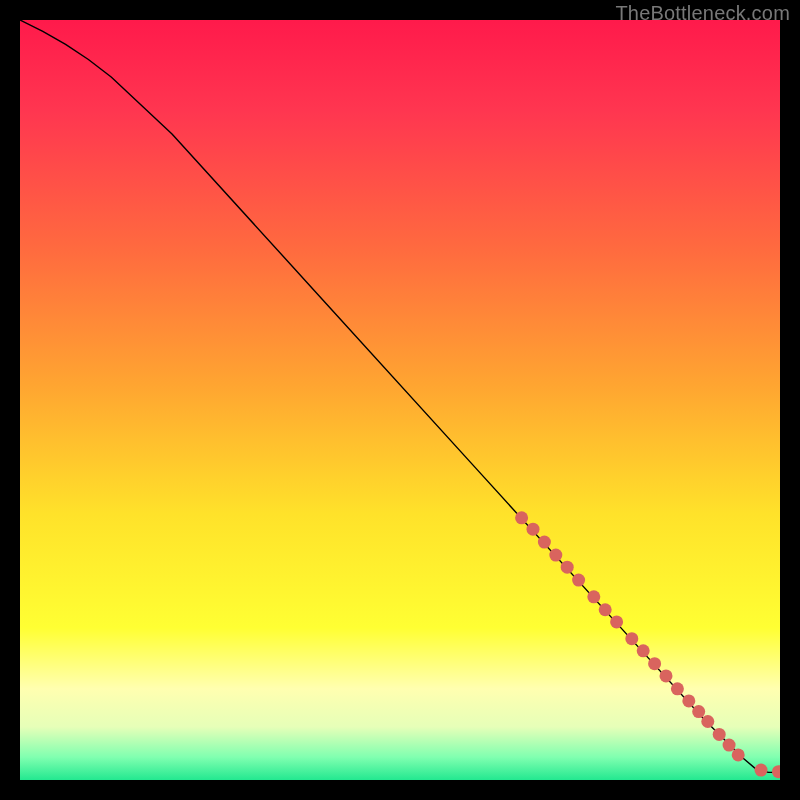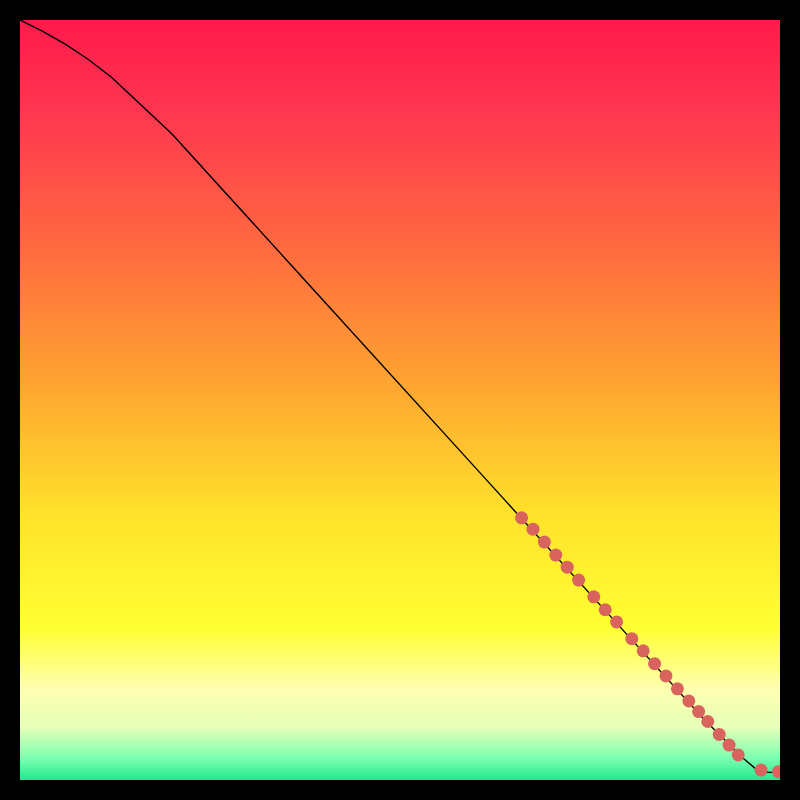--- a/index.html
+++ b/index.html
@@ -67,13 +67,14 @@
         <circle cx="668.80" cy="680.96" r="6.5" fill="#d9645e"></circle>
         <circle cx="678.68" cy="691.60" r="6.5" fill="#d9645e"></circle>
         <circle cx="687.80" cy="701.48" r="6.5" fill="#d9645e"></circle>
         <circle cx="699.20" cy="714.40" r="6.5" fill="#d9645e"></circle>
         <circle cx="709.08" cy="725.04" r="6.5" fill="#d9645e"></circle>
         <circle cx="718.20" cy="734.92" r="6.5" fill="#d9645e"></circle>
         <circle cx="741.00" cy="750.12" r="6.5" fill="#d9645e"></circle>
         <circle cx="758.48" cy="751.64" r="6.5" fill="#d9645e"></circle>
       </g>
   </svg>
+  <div class="watermark">TheBottleneck.com</div>
 </div>
 
 </body></html>

